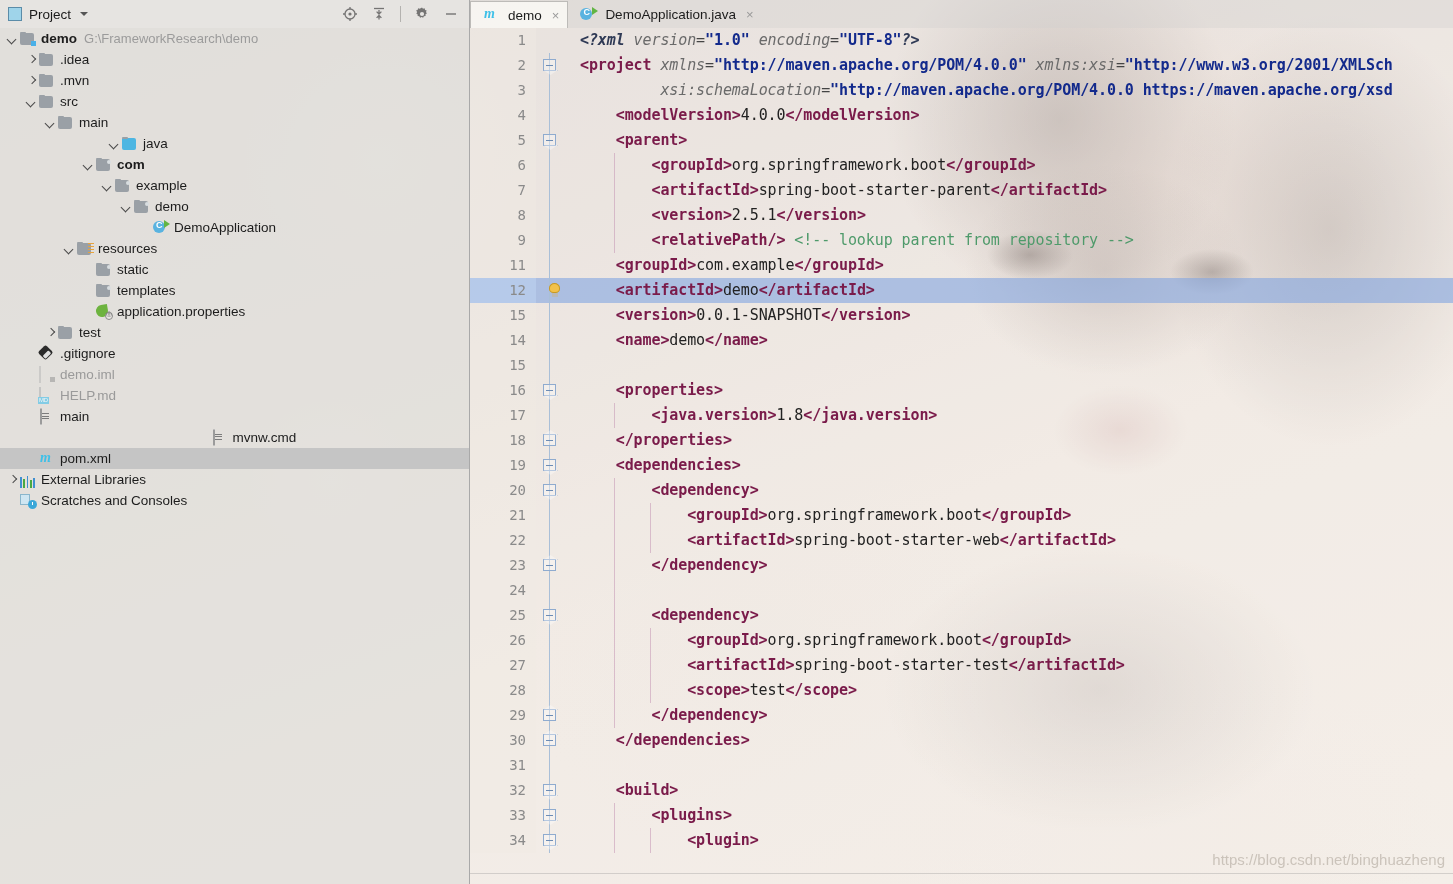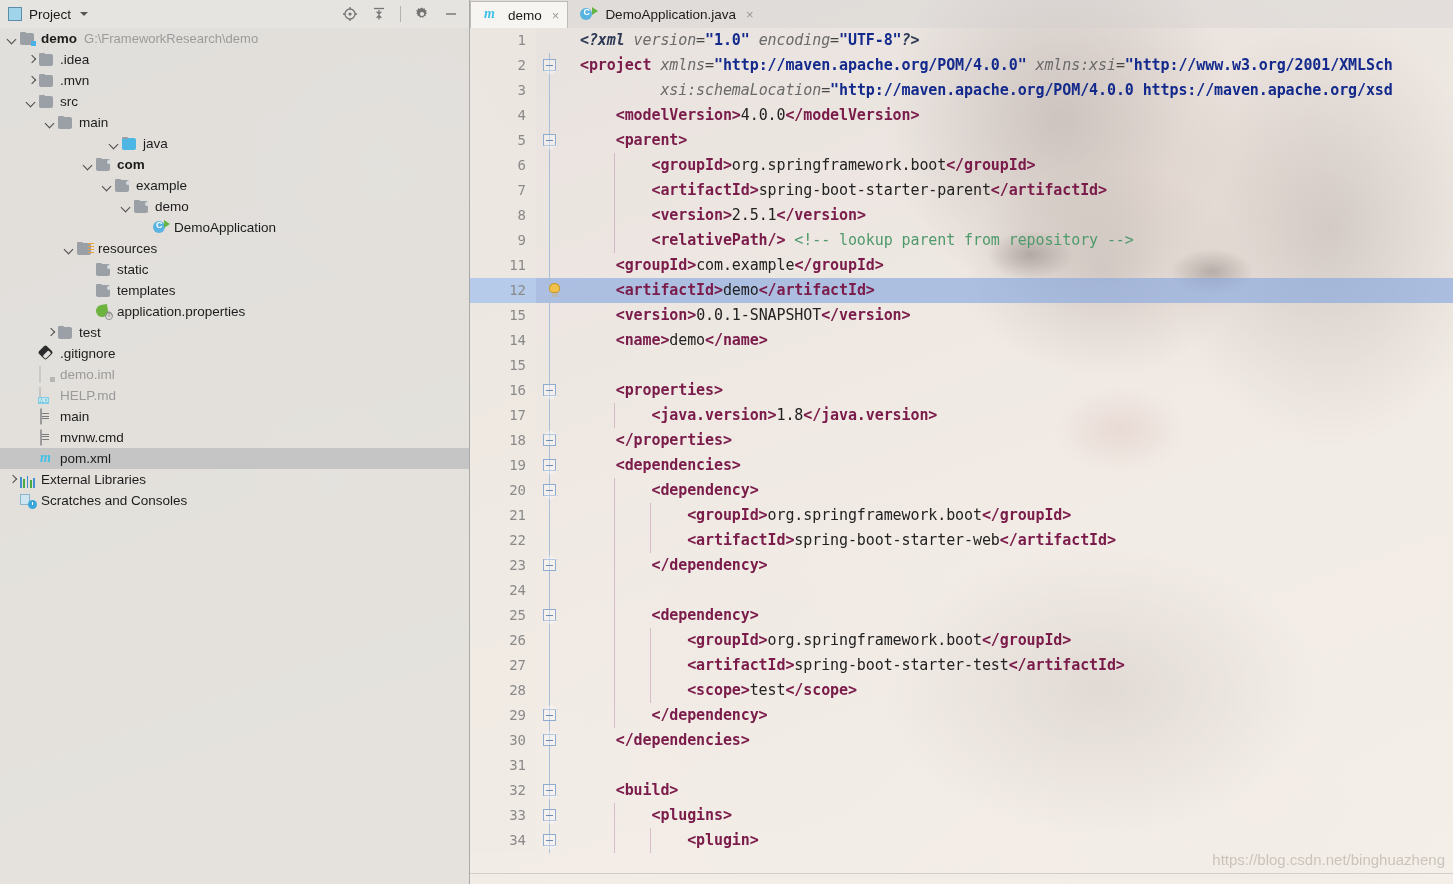--- a/index.html
+++ b/index.html
@@ -317,21 +317,21 @@
       <div class="row" style="padding-left: 25px;">
         <span class="arrow none"></span>
         <span class="ico"><span class="f-md"><span class="tag">MD</span></span></span>
         <span class="lbl dim">HELP.md</span>
       </div>
       <div class="row" style="padding-left: 25px;">
         <span class="arrow none"></span>
         <span class="ico"><span class="f-file"><span class="lines"></span></span></span>
         <span class="lbl">main</span>
       </div>
-      <div class="row" style="padding-left: 25px;">
+      <div class="row" style="padding-left: 25px; justify-content: center;">
         <span class="arrow none"></span>
         <span class="ico"><span class="f-file"><span class="lines"></span></span></span>
         <span class="lbl">mvnw.cmd</span>
       </div>
       <div class="row selected" style="padding-left: 25px;">
         <span class="arrow none"></span>
         <span class="ico"><span class="f-maven"><span class="m">m</span></span></span>
         <span class="lbl">pom.xml</span>
       </div>
       <div class="row" style="padding-left: 6px;">

